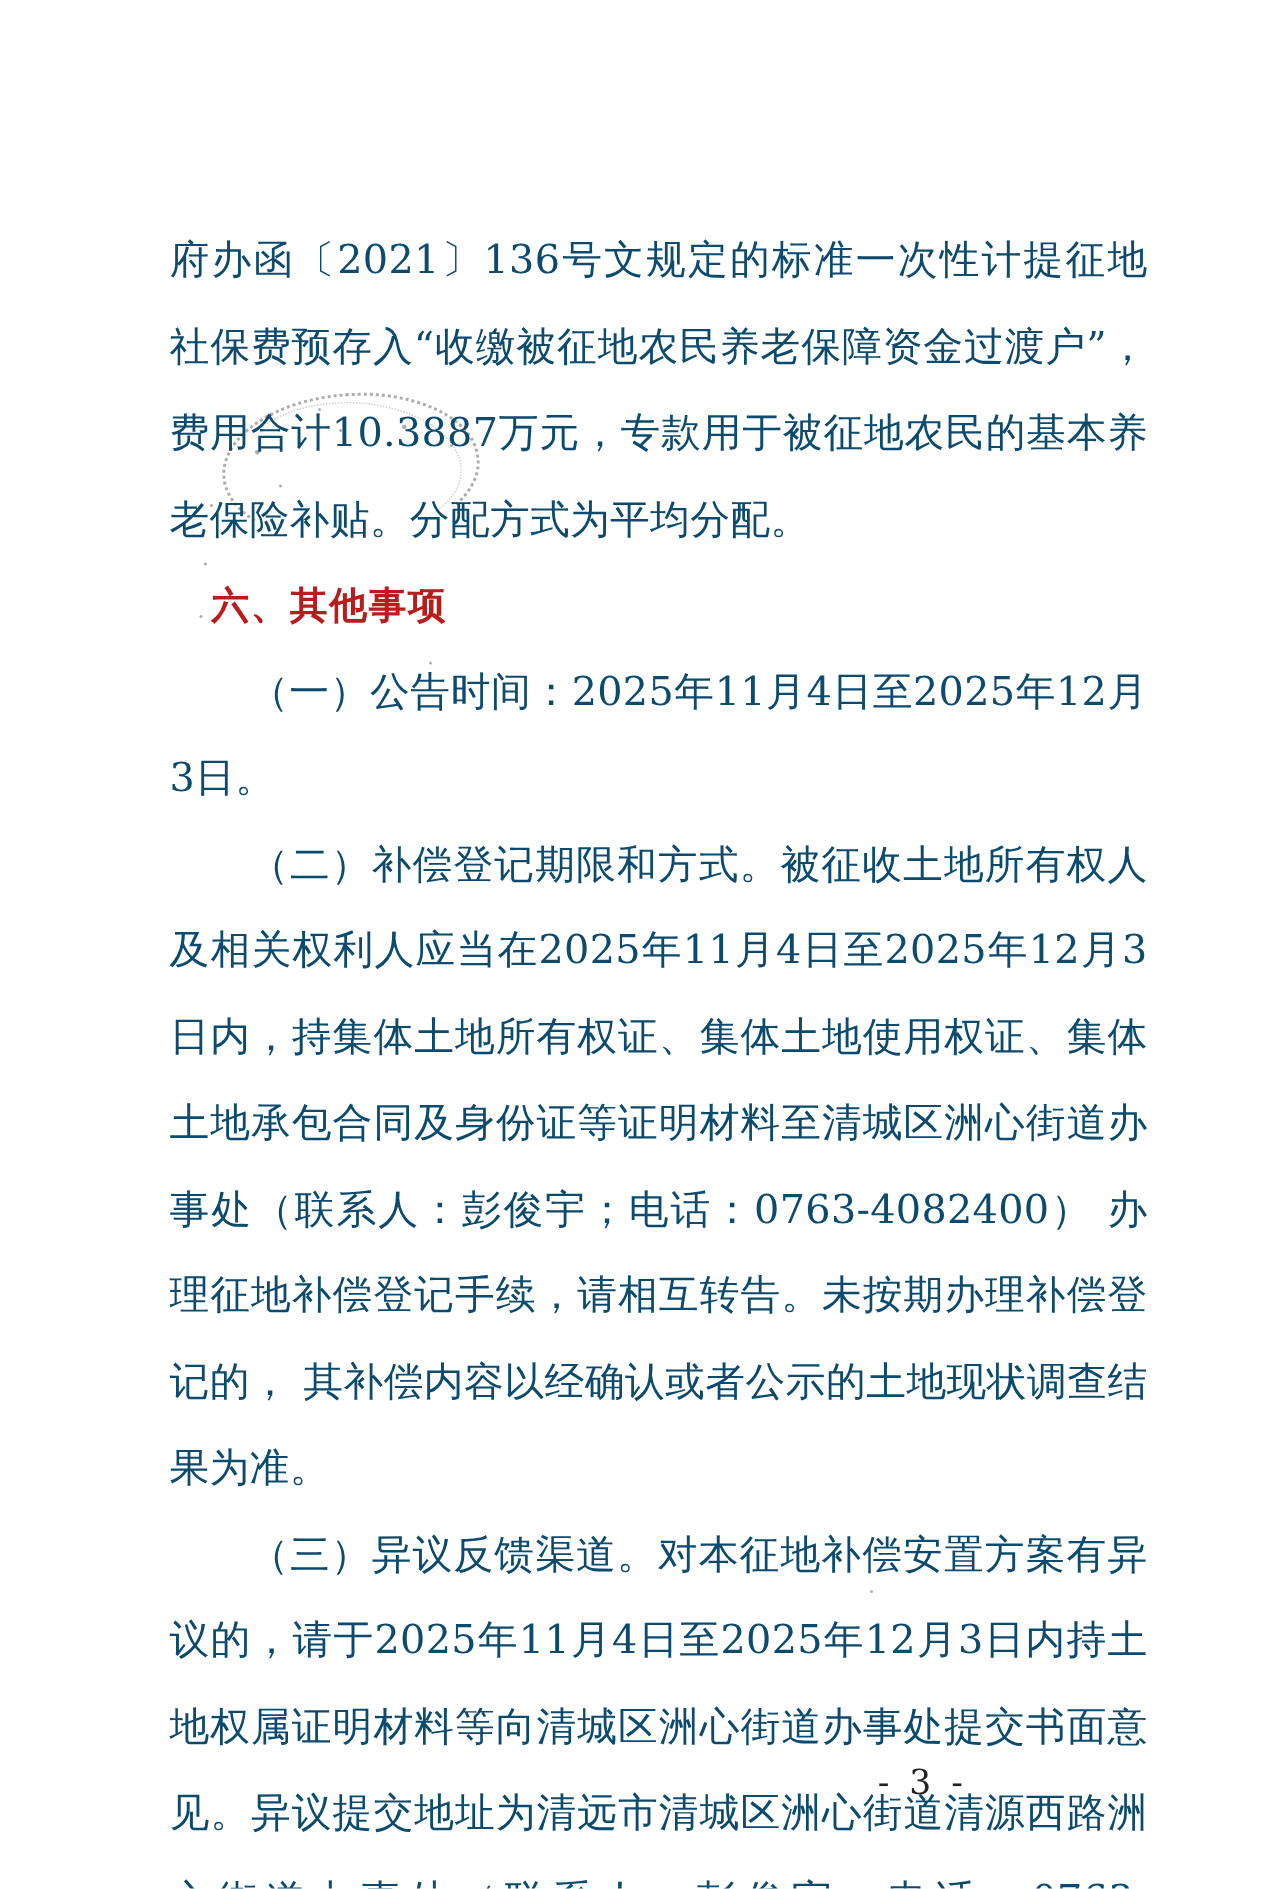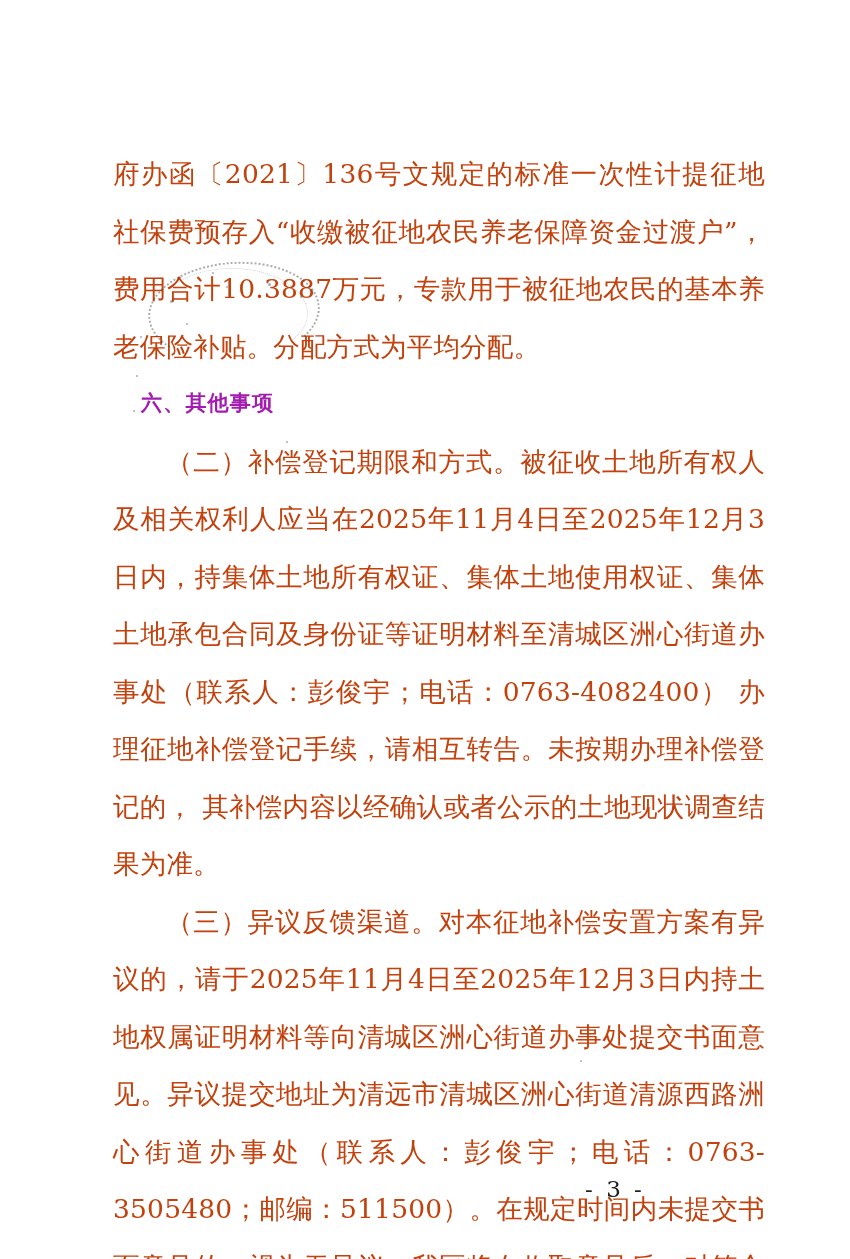--- a/index.html
+++ b/index.html
@@ -32,34 +32,34 @@
   }
 
   .para {
     font-size: 26.5px;
     line-height: 57.5px;
     letter-spacing: 0.2px;
     text-align: justify;
     text-align-last: left;
     text-justify: inter-ideograph;
     margin: 0;
-    color: #c2410c;
+    color: #0c4a6e;
   }
 
   .para.indent2 { text-indent: 53px; }
 
   .heading {
     font-family: "DejaVu Sans", "Liberation Sans", sans-serif;
     font-weight: bold;
-    font-size: 21px;
+    font-size: 25px;
     line-height: 57.5px;
     margin: 0;
     text-indent: 28px;
     letter-spacing: 1.2px;
-    color: #a21caf;
+    color: #b91c1c;
   }
 
   
   .seal-artifact {
     position: absolute;
     left: 148px;
     top: 262px;
     width: 168px;
     height: 96px;
     border: 2px dotted rgba(60, 60, 60, 0.42);
@@ -106,20 +106,21 @@
 <body>
 
 <div class="page">
 
   <div class="doc-body">
 
     <p class="para">府办函〔2021〕136号文规定的标准一次性计提征地社保费预存入“收缴被征地农民养老保障资金过渡户”，费用合计10.3887万元，专款用于被征地农民的基本养老保险补贴。分配方式为平均分配。</p>
 
     <h2 class="heading">六、其他事项</h2>
 
+    <p class="para indent2">（一）公告时间：2025年11月4日至2025年12月3日。</p>
 
     <p class="para indent2">（二）补偿登记期限和方式。被征收土地所有权人及相关权利人应当在2025年11月4日至2025年12月3日内，持集体土地所有权证、集体土地使用权证、集体土地承包合同及身份证等证明材料至清城区洲心街道办事处（联系人：彭俊宇；电话：0763-4082400） 办理征地补偿登记手续，请相互转告。未按期办理补偿登记的， 其补偿内容以经确认或者公示的土地现状调查结果为准。</p>
 
     <p class="para indent2">（三）异议反馈渠道。对本征地补偿安置方案有异议的，请于2025年11月4日至2025年12月3日内持土地权属证明材料等向清城区洲心街道办事处提交书面意见。异议提交地址为清远市清城区洲心街道清源西路洲心街道办事处（联系人：彭俊宇；电话：0763-3505480；邮编：511500）。在规定时间内未提交书面意见的，视为无异议。我区将在收取意见后，对符合《土地管理法》《土地管理法实施条例》《广东省土地管理条例》规定条件的，依法依规组织听证。</p>
 
   </div>
 
   <div class="seal-artifact"></div>
   <div class="seal-artifact2"></div>
   <div class="speck" style="left:170px;top:300px;width:3px;height:3px;"></div>

